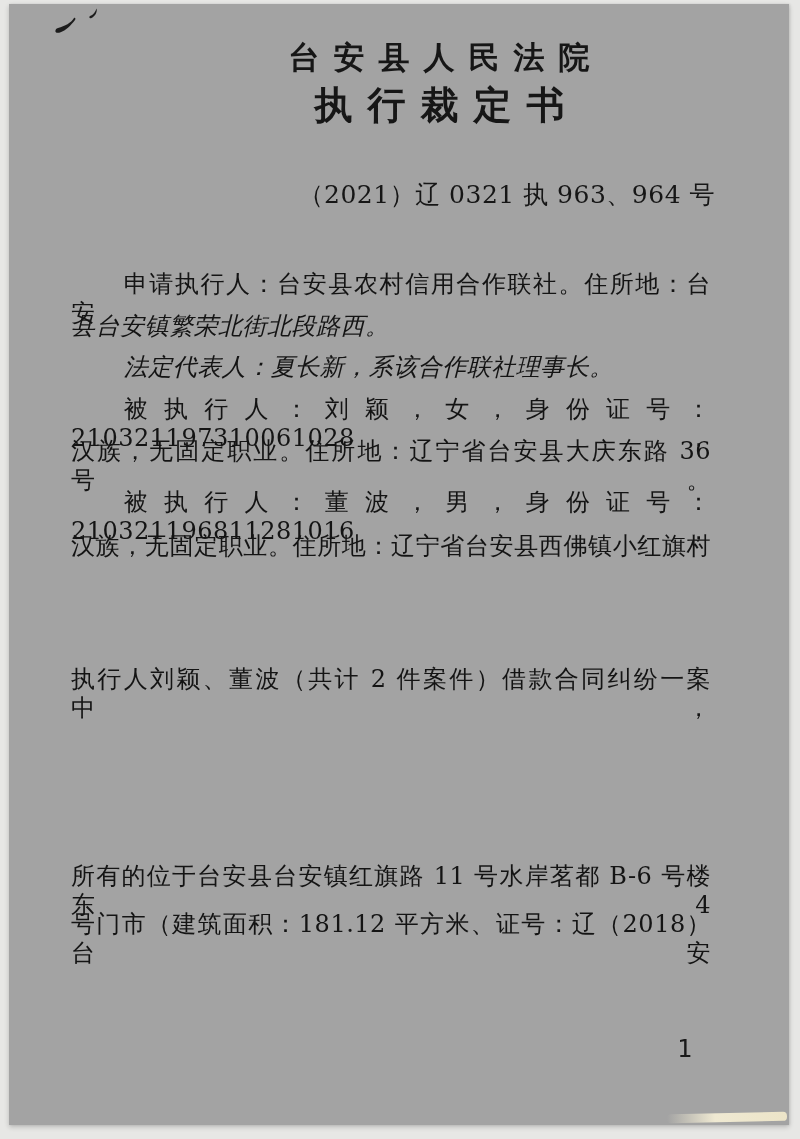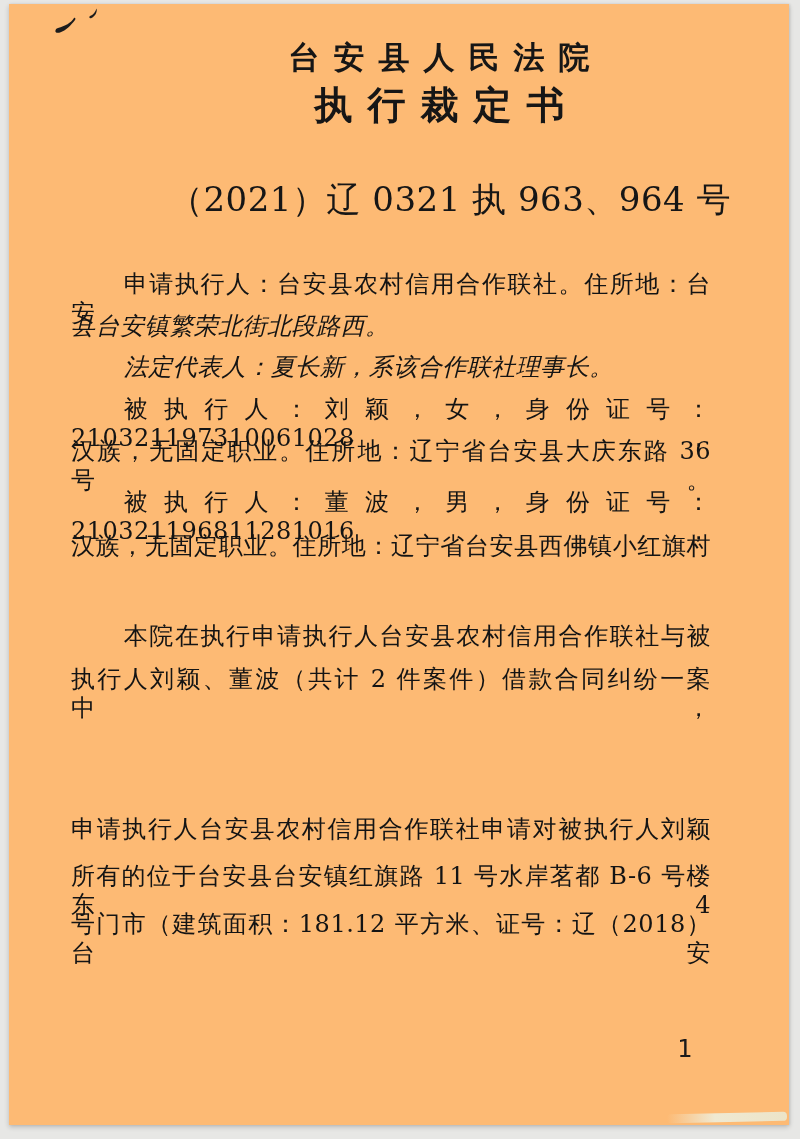--- a/index.html
+++ b/index.html
@@ -13,21 +13,21 @@
     height: 1139px;
     background: #e7e7e5;
     overflow: hidden;
   }
   .page {
     position: absolute;
     left: 9px;
     top: 4px;
     width: 780px;
     height: 1121px;
-    background: #fdba74;
+    background: #a3a3a3;
     box-shadow: 0 2px 5px rgba(0,0,0,0.20), 1px 0 2px rgba(0,0,0,0.08);
     color: #161616;
   }
   .court-name {
     position: absolute;
     top: 36px;
     left: 0;
     width: 100%;
     text-align: center;
     transform: translateX(47px);
@@ -46,22 +46,22 @@
     transform: translateX(48px);
     font-size: 38px;
     font-weight: 700;
     letter-spacing: 15px;
     line-height: 1.1;
     white-space: nowrap;
   }
   .case-number {
     position: absolute;
     top: 177px;
-    right: 58px;
-    font-size: 34px;
+    right: 74px;
+    font-size: 25px;
     letter-spacing: 0.5px;
     line-height: 1.1;
     white-space: nowrap;
   }
   .line {
     position: absolute;
     left: 62px;
     width: 640px;
     font-size: 24px;
     line-height: 1.2;
@@ -122,23 +122,21 @@
     <div class="doc-title">执行裁定书</div>
     <div class="case-number">（2021）辽 0321 执 963、964 号</div>
 
     <div class="line ind full" style="top:266px">申请执行人：台安县农村信用合作联社。住所地：台安</div>
     <div class="line short" style="top:308px">县台安镇繁荣北街北段路西。</div>
     <div class="line ind short" style="top:349px">法定代表人：夏长新，系该合作联社理事长。</div>
     <div class="line ind full" style="top:391px">被执行人：刘颖，女，身份证号：210321197310061028，</div>
     <div class="line full" style="top:433px">汉族，无固定职业。住所地：辽宁省台安县大庆东路 36 号。</div>
     <div class="line ind full" style="top:484px">被执行人：董波，男，身份证号：210321196811281016，</div>
     <div class="line full" style="top:528px">汉族，无固定职业。住所地：辽宁省台安县西佛镇小红旗村</div>
-    <div class="line ind full" style="top:618px">本院在执行申请执行人台安县农村信用合作联社与被</div>
     <div class="line full" style="top:661px">执行人刘颖、董波（共计 2 件案件）借款合同纠纷一案中，</div>
-    <div class="line full" style="top:811px">申请执行人台安县农村信用合作联社申请对被执行人刘颖</div>
     <div class="line full" style="top:858px">所有的位于台安县台安镇红旗路 11 号水岸茗都 B-6 号楼东 4</div>
     <div class="line full" style="top:906px">号门市（建筑面积：181.12 平方米、证号：辽（2018）台安</div>
 
     <div class="page-number">1</div>
 
     <div class="page-edge-streak"></div>
   </div>
 </div>
 
 </body></html>

